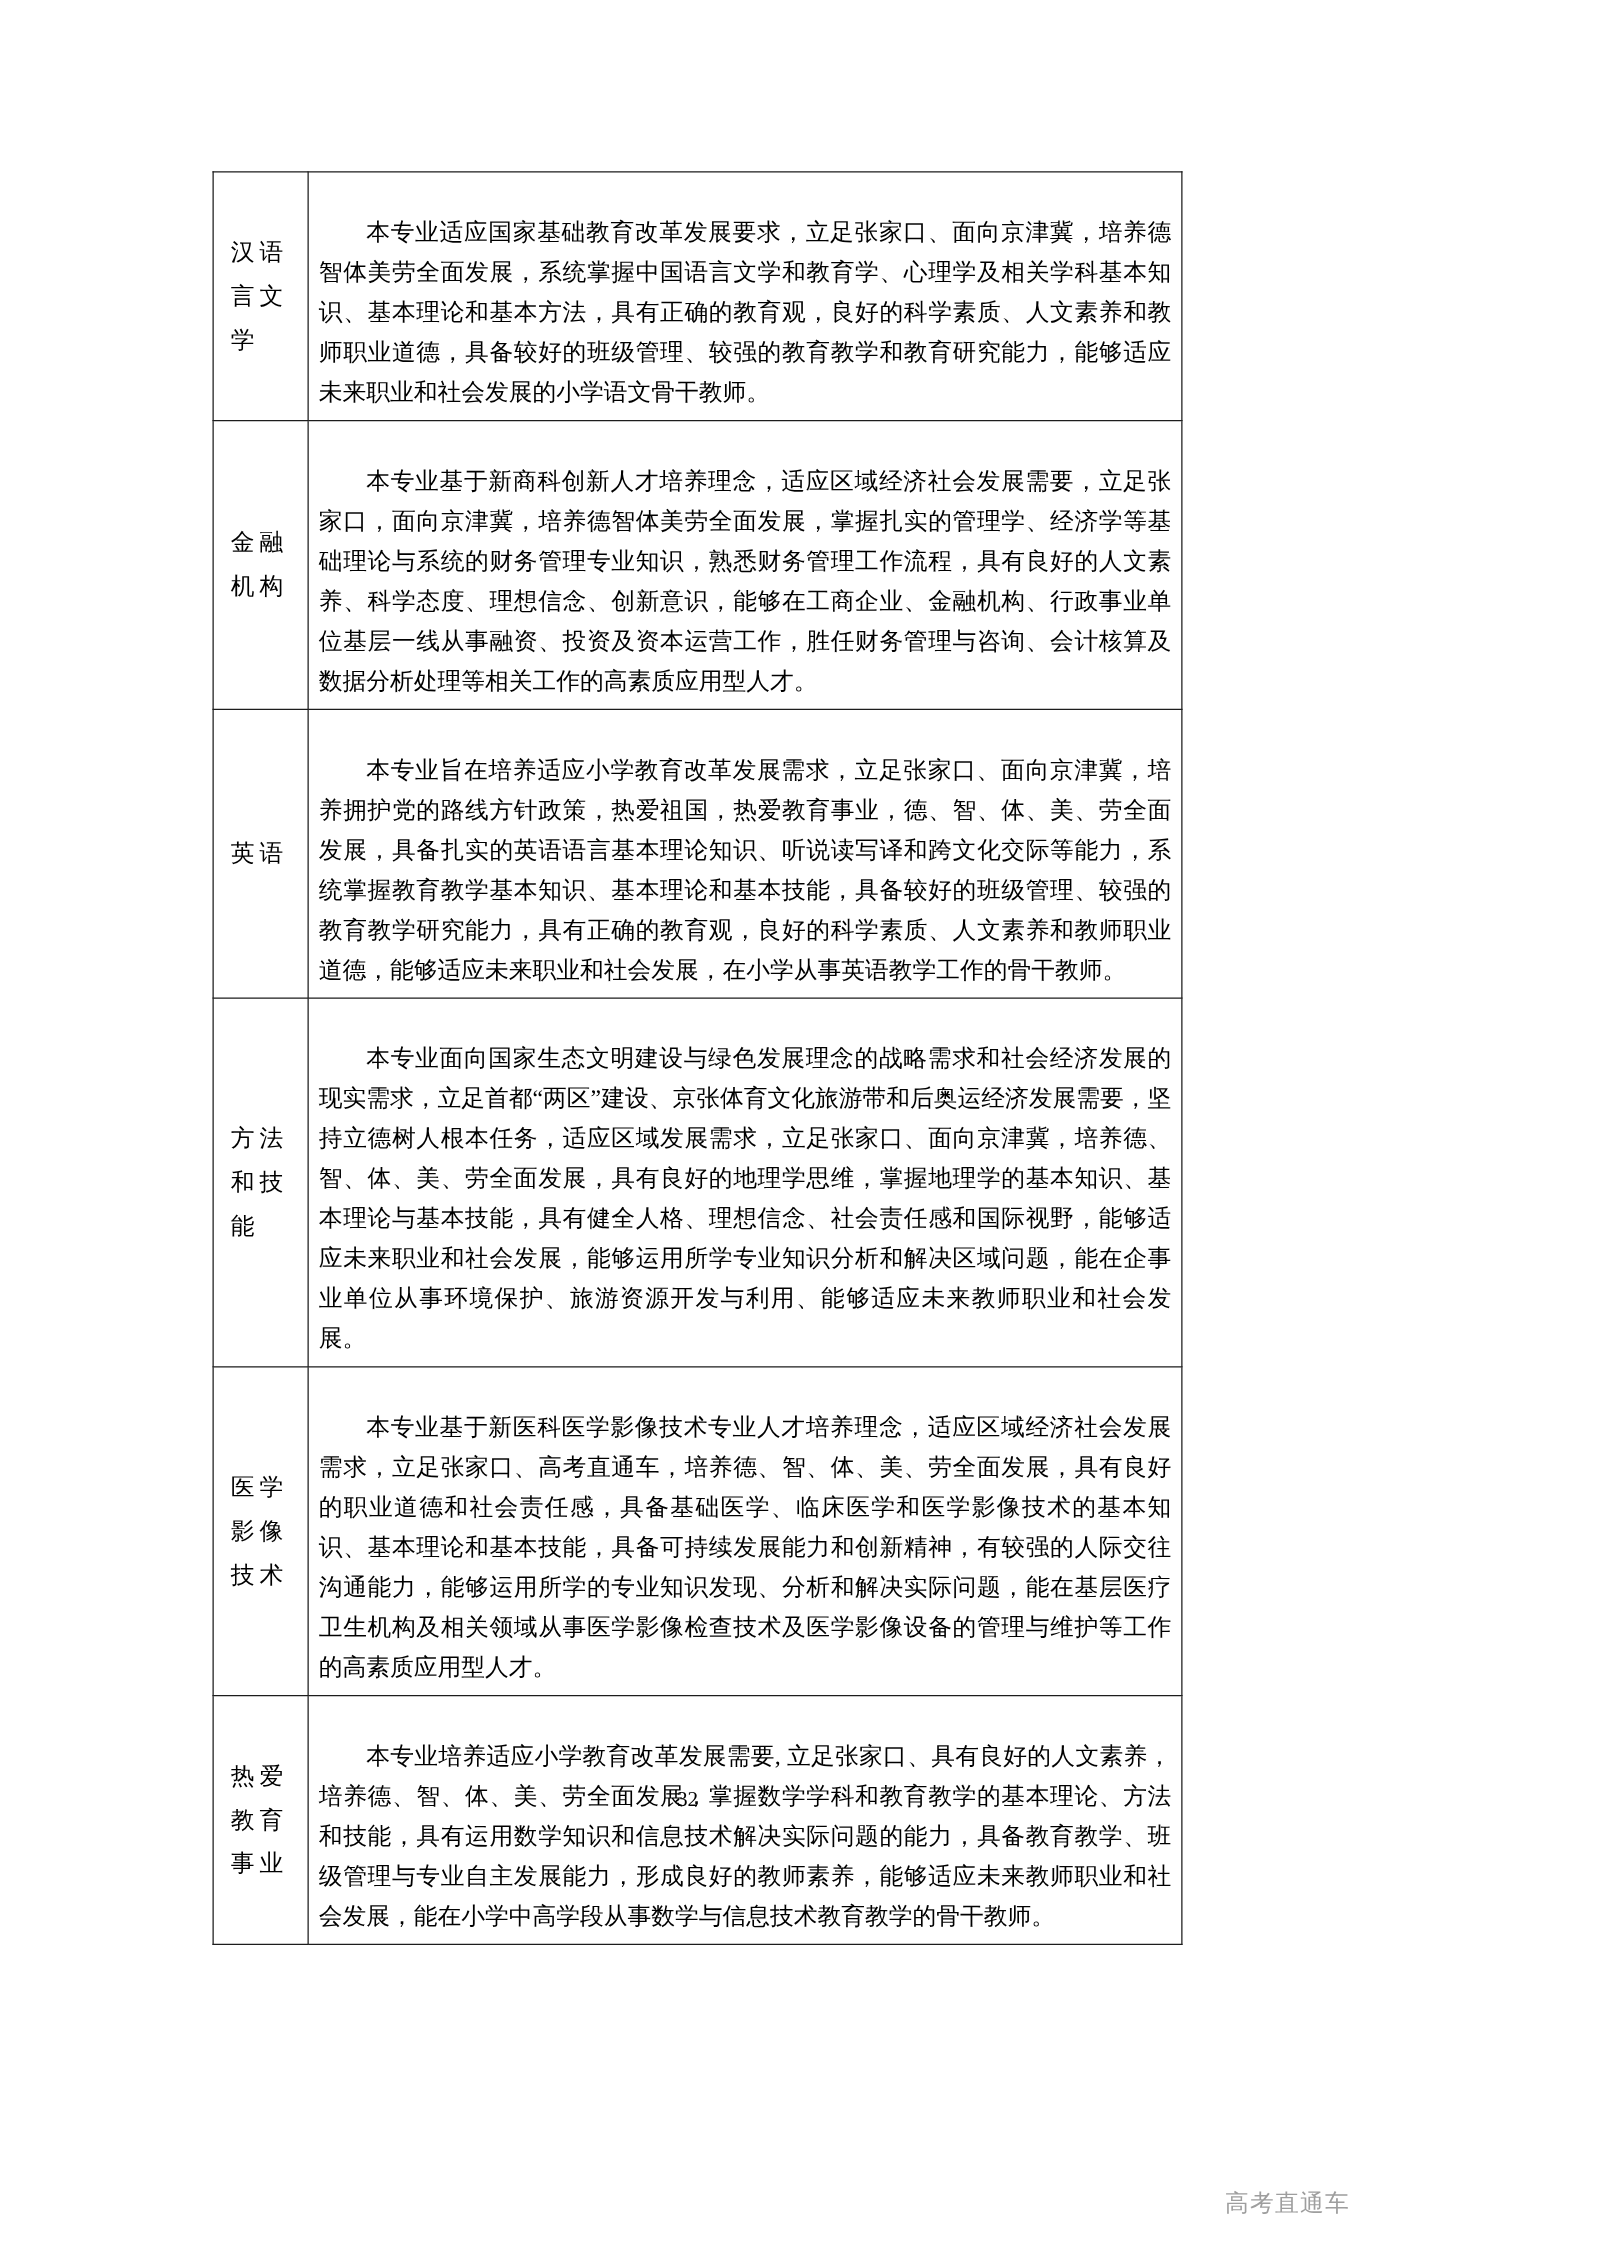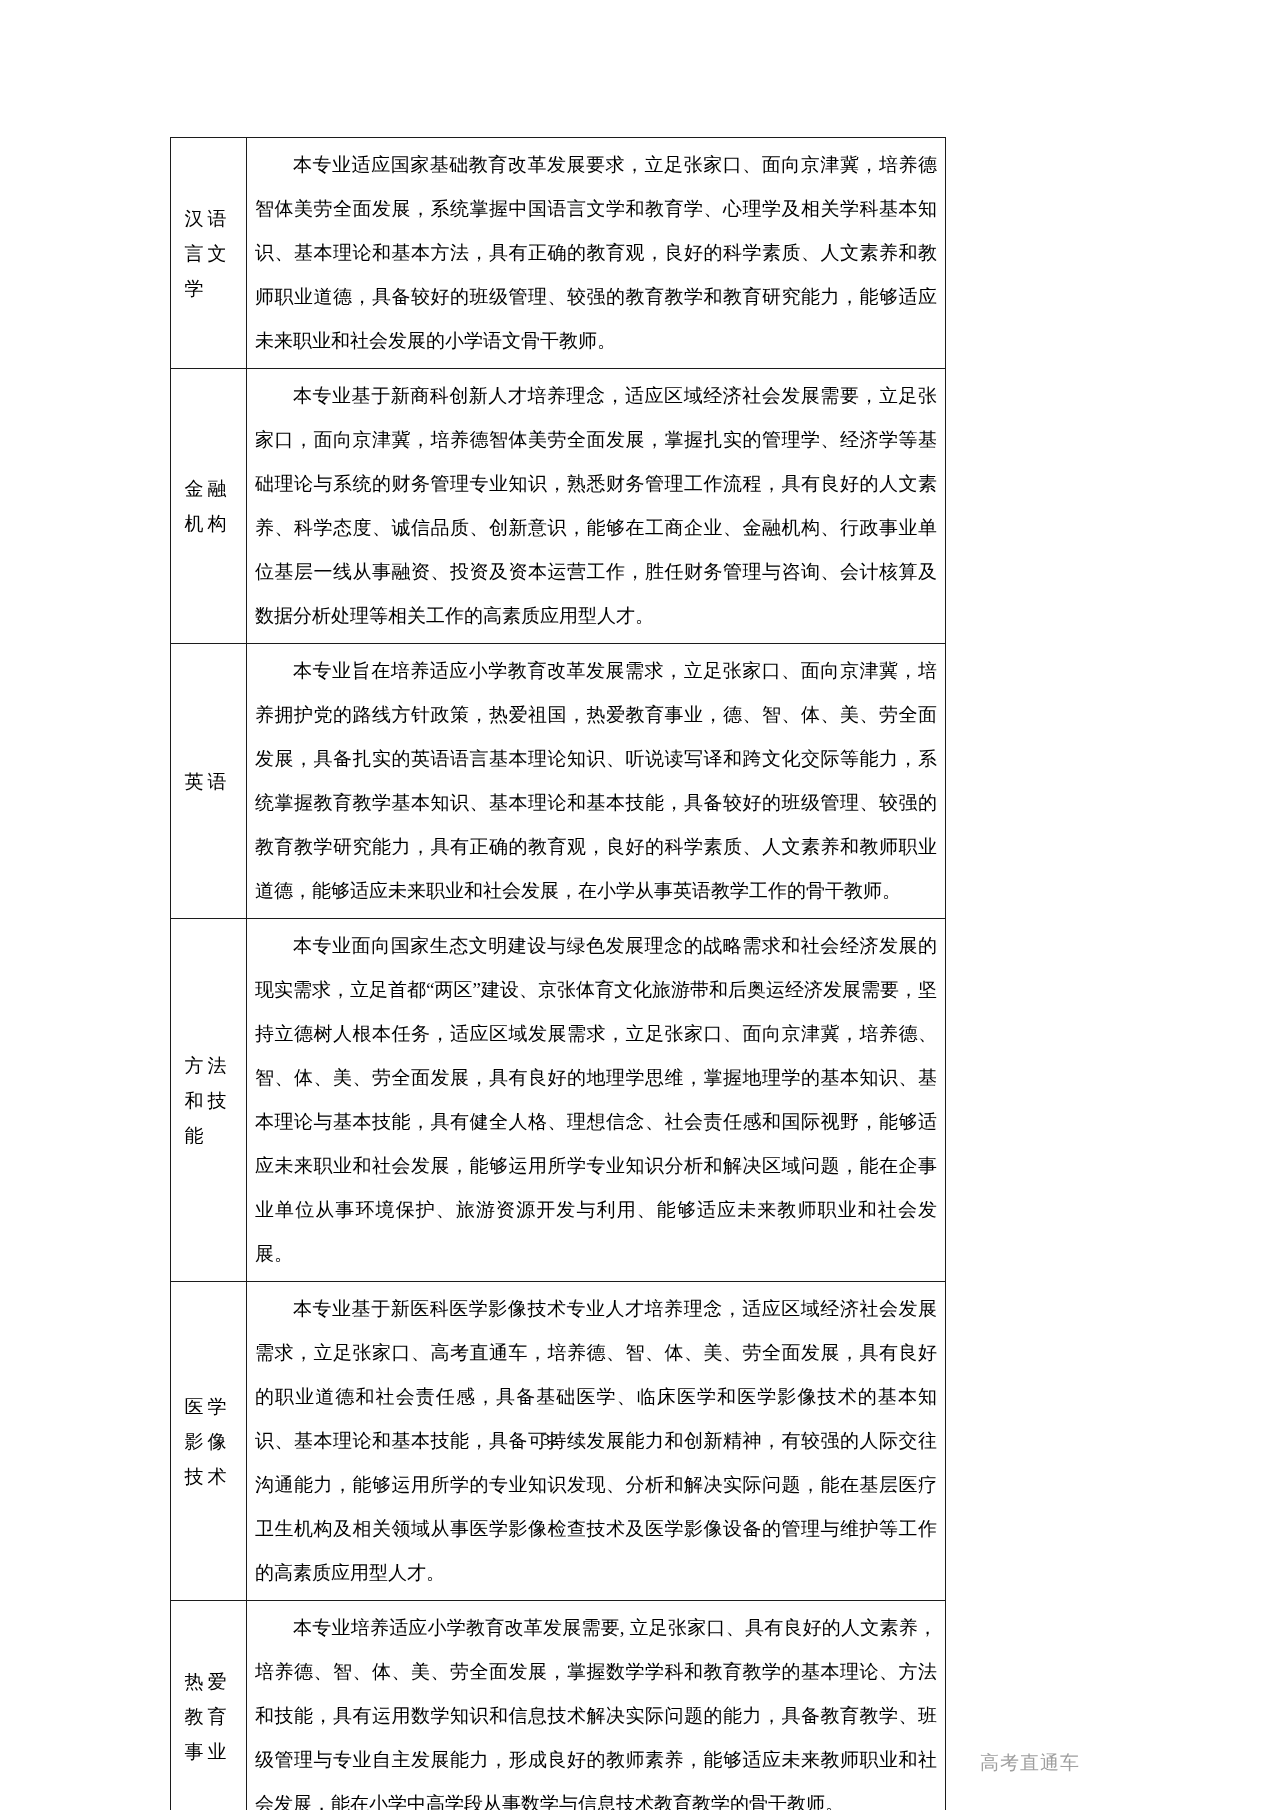--- a/index.html
+++ b/index.html
@@ -39,24 +39,25 @@
     line-height: 35px;
     letter-spacing: 4px;
     text-align: left;
     word-break: break-all;
   }
   td.desc-cell {
     padding: 5px 8px;
   }
   .desc {
     font-size: 19px;
-    line-height: 44px;
+    line-height: 32px;
     text-align: justify;
     text-indent: 2em;
     word-break: normal;
+    margin-top: 28px;
   }
   .page-number {
     position: absolute;
     left: 162px;
     top: 1430px;
     width: 776px;
     text-align: center;
     font-size: 17px;
   }
   .watermark {
@@ -82,21 +83,21 @@
         </td>
         <td class="desc-cell">
           <p class="desc">本专业适应国家基础教育改革发展要求，立足张家口、面向京津冀，培养德智体美劳全面发展，系统掌握中国语言文学和教育学、心理学及相关学科基本知识、基本理论和基本方法，具有正确的教育观，良好的科学素质、人文素养和教师职业道德，具备较好的班级管理、较强的教育教学和教育研究能力，能够适应未来职业和社会发展的小学语文骨干教师。</p>
         </td>
       </tr>
       <tr>
         <td class="major-cell">
           <span class="major-name">金融机构</span>
         </td>
         <td class="desc-cell">
-          <p class="desc">本专业基于新商科创新人才培养理念，适应区域经济社会发展需要，立足张家口，面向京津冀，培养德智体美劳全面发展，掌握扎实的管理学、经济学等基础理论与系统的财务管理专业知识，熟悉财务管理工作流程，具有良好的人文素养、科学态度、诚信品质、创新意识，能够在工商企业、金融机构、行政事业单位基层一线从事融资、投资及资本运营工作，胜任财务管理与咨询、会计核算及数据分析处理等相关工作的高素质应用型人才。</p>
+          <p class="desc">本专业基于新商科创新人才培养理念，适应区域经济社会发展需要，立足张家口，面向京津冀，培养德智体美劳全面发展，掌握扎实的管理学、经济学等基础理论与系统的财务管理专业知识，熟悉财务管理工作流程，具有良好的人文素养、科学态度、理想信念、创新意识，能够在工商企业、金融机构、行政事业单位基层一线从事融资、投资及资本运营工作，胜任财务管理与咨询、会计核算及数据分析处理等相关工作的高素质应用型人才。</p>
         </td>
       </tr>
       <tr>
         <td class="major-cell">
           <span class="major-name">英语</span>
         </td>
         <td class="desc-cell">
           <p class="desc">本专业旨在培养适应小学教育改革发展需求，立足张家口、面向京津冀，培养拥护党的路线方针政策，热爱祖国，热爱教育事业，德、智、体、美、劳全面发展，具备扎实的英语语言基本理论知识、听说读写译和跨文化交际等能力，系统掌握教育教学基本知识、基本理论和基本技能，具备较好的班级管理、较强的教育教学研究能力，具有正确的教育观，良好的科学素质、人文素养和教师职业道德，能够适应未来职业和社会发展，在小学从事英语教学工作的骨干教师。</p>
         </td>
       </tr>

